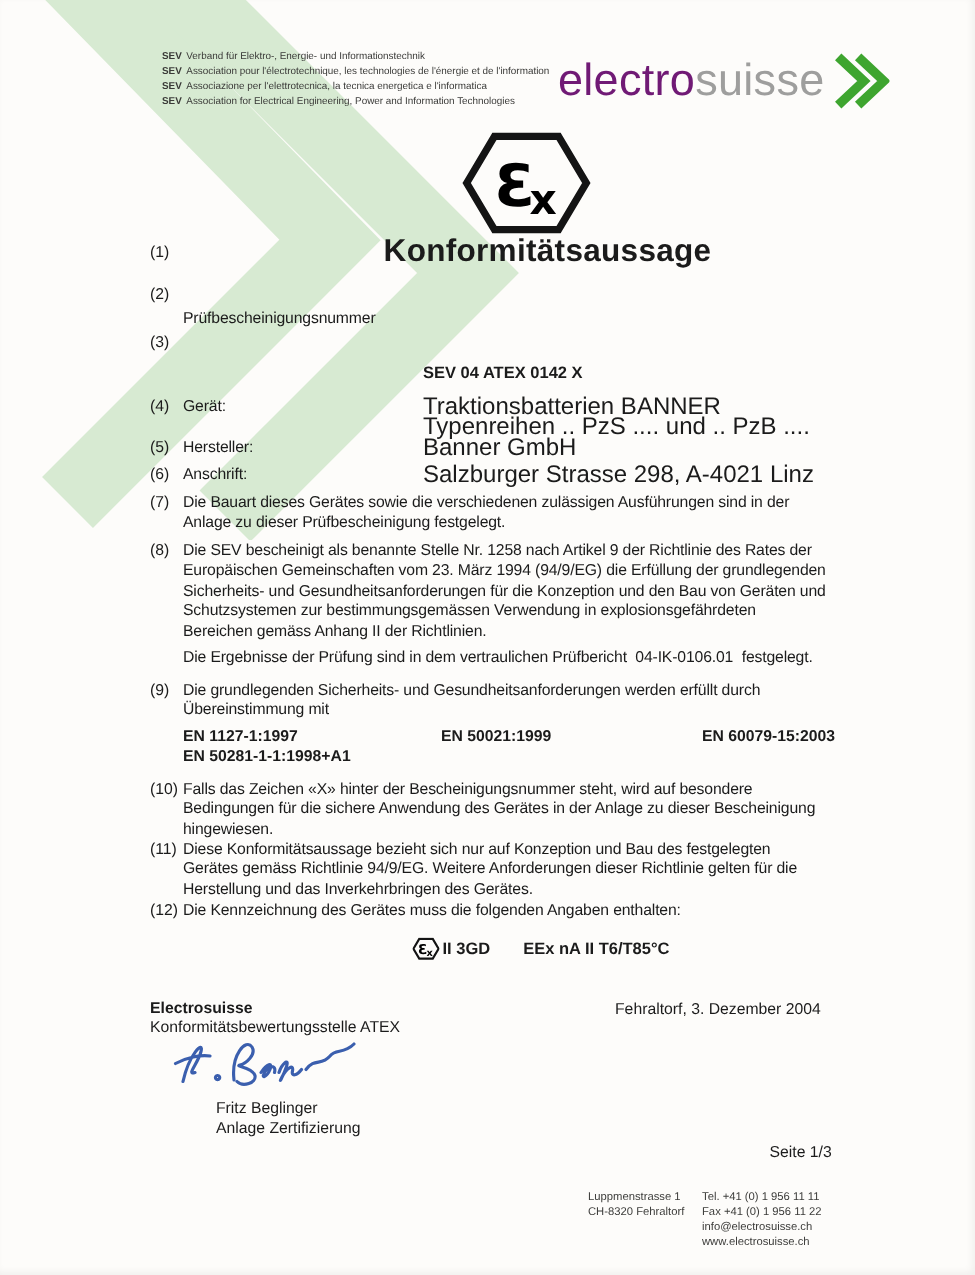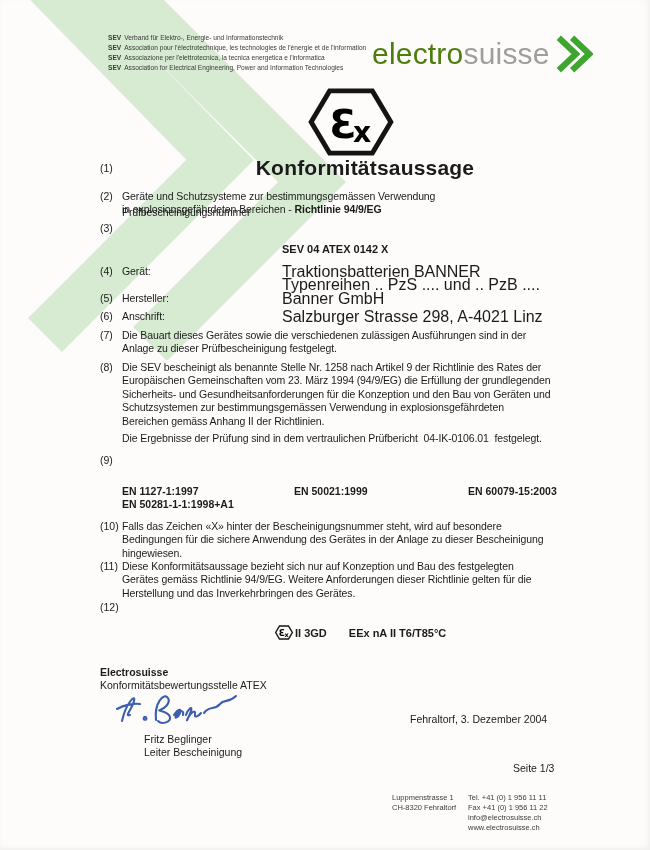--- a/index.html
+++ b/index.html
@@ -10,21 +10,21 @@
     box-shadow: inset -2px -2px 5px rgba(0,0,0,0.05);
   }
   .watermark { position:absolute; left:0; top:0; z-index:0; }
   .content { position:absolute; inset:0; z-index:1; }
 
   
   .sev-block { position:absolute; left:108px; top:33px; font-size:6.6px; line-height:10px; color:#3a3a38; }
   .sev-line b { margin-right:3px; }
   .logo { position:absolute; left:372px; top:34px; width:240px; display:flex; align-items:center; }
   .logo-word { font-size:30px; letter-spacing:0.2px; line-height:40px; }
-  .logo-electro { color:#4d7c0f; }
+  .logo-electro { color:#701a75; }
   .logo-suisse  { color:#9e9e9d;text-align:center; }
   .logo-chevrons { margin-left:5px; }
 
   
   .ex-hex-big { position:absolute; left:308px; top:87px; }
 
   
   .num  { position:absolute; left:100px; font-size:10.5px; }
   .para { position:absolute; left:122px; font-size:10.5px; line-height:13.4px; white-space:pre; letter-spacing:-0.1px; }
   .val  { position:absolute; left:282px; font-size:16px; line-height:13.4px; white-space:pre; }
@@ -37,21 +37,21 @@
   .standards .c1 { position:absolute; left:0; }
   .standards .c2 { position:absolute; left:160px;padding-left:12px; }
   .standards .c3 { position:absolute; left:346px; }
   .standards .r2 { position:absolute; left:0; top:13px; }
 
   .marking { position:absolute; left:275px; top:625px; display:flex; align-items:center; font-size:11px; font-weight:bold; }
   .marking .code1 { margin-left:2px; }
   .marking .code2 { margin-left:22px; }
 
   .signoff-org  { position:absolute; left:100px; top:666px; font-size:10.5px; line-height:13px; }
-  .place-date   { position:absolute; left:410px; top:667px; font-size:10.5px;margin-top:46px; }
+  .place-date   { position:absolute; left:410px; top:667px; font-size:10.5px; }
   .signature    { position:absolute; left:112px; top:687px; }
   .signer       { position:absolute; left:100px; top:733px; font-size:10.5px; line-height:13px;margin-left:44px; }
   .page-num     { position:absolute; left:513px; top:762px; font-size:10.5px; }
 
   .addr-footer  { position:absolute; top:793px; font-size:7.5px; line-height:10px; color:#3c3c3a; white-space:pre; }
   .addr-col1 { left:392px; }
   .addr-col2 { left:468px; }
 </style>
 </head>
 <body>
@@ -84,21 +84,20 @@
     <svg class="ex-hex-big" width="86" height="70" viewBox="0 0 88 72">
       <polygon points="3,36 22,4 66,4 85,36 66,68 22,68" fill="none" stroke="#141414" stroke-width="5"></polygon>
       <text x="22" y="52" font-family="DejaVu Sans, sans-serif" font-weight="bold" font-size="40">Ɛ</text>
       <text x="46" y="57" font-family="DejaVu Sans, sans-serif" font-weight="bold" font-size="29">x</text>
     </svg>
 
     <div class="num" style="top:162px">(1)</div>
     <div class="title">Konformitätsaussage</div>
 
     <div class="num" style="top:190px">(2)</div>
-    <div class="para" style="top:190px"><span>Geräte und Schutzsysteme zur bestimmungsgemässen Verwendung</span><br><span>in explosionsgefährdeten Bereichen - </span><span class="bold">Richtlinie 94/9/EG</span></div>
 
     <div class="num" style="top:222px">(3)</div>
     <div class="para" style="top:206px">Prüfbescheinigungsnummer</div>
     <div class="val bold" style="top:243px; font-size:11px">SEV 04 ATEX 0142 X</div>
 
     <div class="num" style="top:265px">(4)</div>
     <div class="para" style="top:265px">Gerät:</div>
     <div class="val" style="top:265px">Traktionsbatterien BANNER
 Typenreihen .. PzS .... und .. PzB ....</div>
 
@@ -116,38 +115,41 @@
 
     <div class="num" style="top:361px">(8)</div>
     <div class="para" style="top:361px">Die SEV bescheinigt als benannte Stelle Nr. 1258 nach Artikel 9 der Richtlinie des Rates der
 Europäischen Gemeinschaften vom 23. März 1994 (94/9/EG) die Erfüllung der grundlegenden
 Sicherheits- und Gesundheitsanforderungen für die Konzeption und den Bau von Geräten und
 Schutzsystemen zur bestimmungsgemässen Verwendung in explosionsgefährdeten
 Bereichen gemäss Anhang II der Richtlinien.</div>
     <div class="para" style="top:432px">Die Ergebnisse der Prüfung sind in dem vertraulichen Prüfbericht&nbsp;&nbsp;04-IK-0106.01&nbsp;&nbsp;festgelegt.</div>
 
     <div class="num" style="top:454px">(9)</div>
+    <div class="para" style="top:454px">Die grundlegenden Sicherheits- und Gesundheitsanforderungen werden erfüllt durch
+Übereinstimmung mit</div>
     <div class="standards">
       <span class="c1">EN 1127-1:1997</span>
       <span class="c2">EN 50021:1999</span>
       <span class="c3">EN 60079-15:2003</span>
       <span class="r2">EN 50281-1-1:1998+A1</span>
     </div>
 
     <div class="num" style="top:520px">(10)</div>
     <div class="para" style="top:520px">Falls das Zeichen «X» hinter der Bescheinigungsnummer steht, wird auf besondere
 Bedingungen für die sichere Anwendung des Gerätes in der Anlage zu dieser Bescheinigung
 hingewiesen.</div>
 
     <div class="num" style="top:560px">(11)</div>
     <div class="para" style="top:560px">Diese Konformitätsaussage bezieht sich nur auf Konzeption und Bau des festgelegten
 Gerätes gemäss Richtlinie 94/9/EG. Weitere Anforderungen dieser Richtlinie gelten für die
 Herstellung und das Inverkehrbringen des Gerätes.</div>
 
     <div class="num" style="top:601px">(12)</div>
+    <div class="para" style="top:601px">Die Kennzeichnung des Gerätes muss die folgenden Angaben enthalten:</div>
 
     <div class="marking">
       <svg width="18" height="15" viewBox="0 0 88 72">
         <polygon points="3,36 22,4 66,4 85,36 66,68 22,68" fill="none" stroke="#141414" stroke-width="7"></polygon>
         <text x="18" y="54" font-family="DejaVu Sans, sans-serif" font-weight="bold" font-size="44">Ɛ</text>
         <text x="46" y="60" font-family="DejaVu Sans, sans-serif" font-weight="bold" font-size="32">x</text>
       </svg>
       <span class="code1">II 3GD</span>
       <span class="code2">EEx nA II T6/T85°C</span>
     </div>
@@ -162,21 +164,21 @@
       <path d="M10,34 C14,16 24,6 22,14 C20,22 12,30 18,28 M5,22 C12,18 22,16 28,17
                M33,30 a1.4,1.4 0 1 0 0.1,0
                M44,33 C42,16 52,5 56,11 C59,16 52,22 48,23 C44,24 56,24 58,30 C59,35 50,38 46,34
                M62,28 C66,22 70,21 68,26 C66,31 61,33 65,27 C69,22 72,24 71,28
                M74,28 C76,22 81,18 79,24 C77,30 73,37 76,31 C79,25 84,22 83,27 C82,31 86,30 89,26
                M92,26 C98,18 102,24 108,17 C112,12 117,16 124,9" fill="none" stroke="#3b5fae" stroke-width="2.1" stroke-linecap="round" stroke-linejoin="round"></path>
     </svg>
 
     <div class="signer">
       <div>Fritz Beglinger</div>
-      <div>Leiter Bescheinigung</div>
+      <div>Anlage Zertifizierung</div>
     </div>
 
     <div class="page-num">Seite 1/3</div>
 
     <div class="addr-footer addr-col1">Luppmenstrasse 1
 CH-8320 Fehraltorf</div>
     <div class="addr-footer addr-col2">Tel. +41 (0) 1 956 11 11
 Fax +41 (0) 1 956 11 22
 info@electrosuisse.ch
 www.electrosuisse.ch</div>

